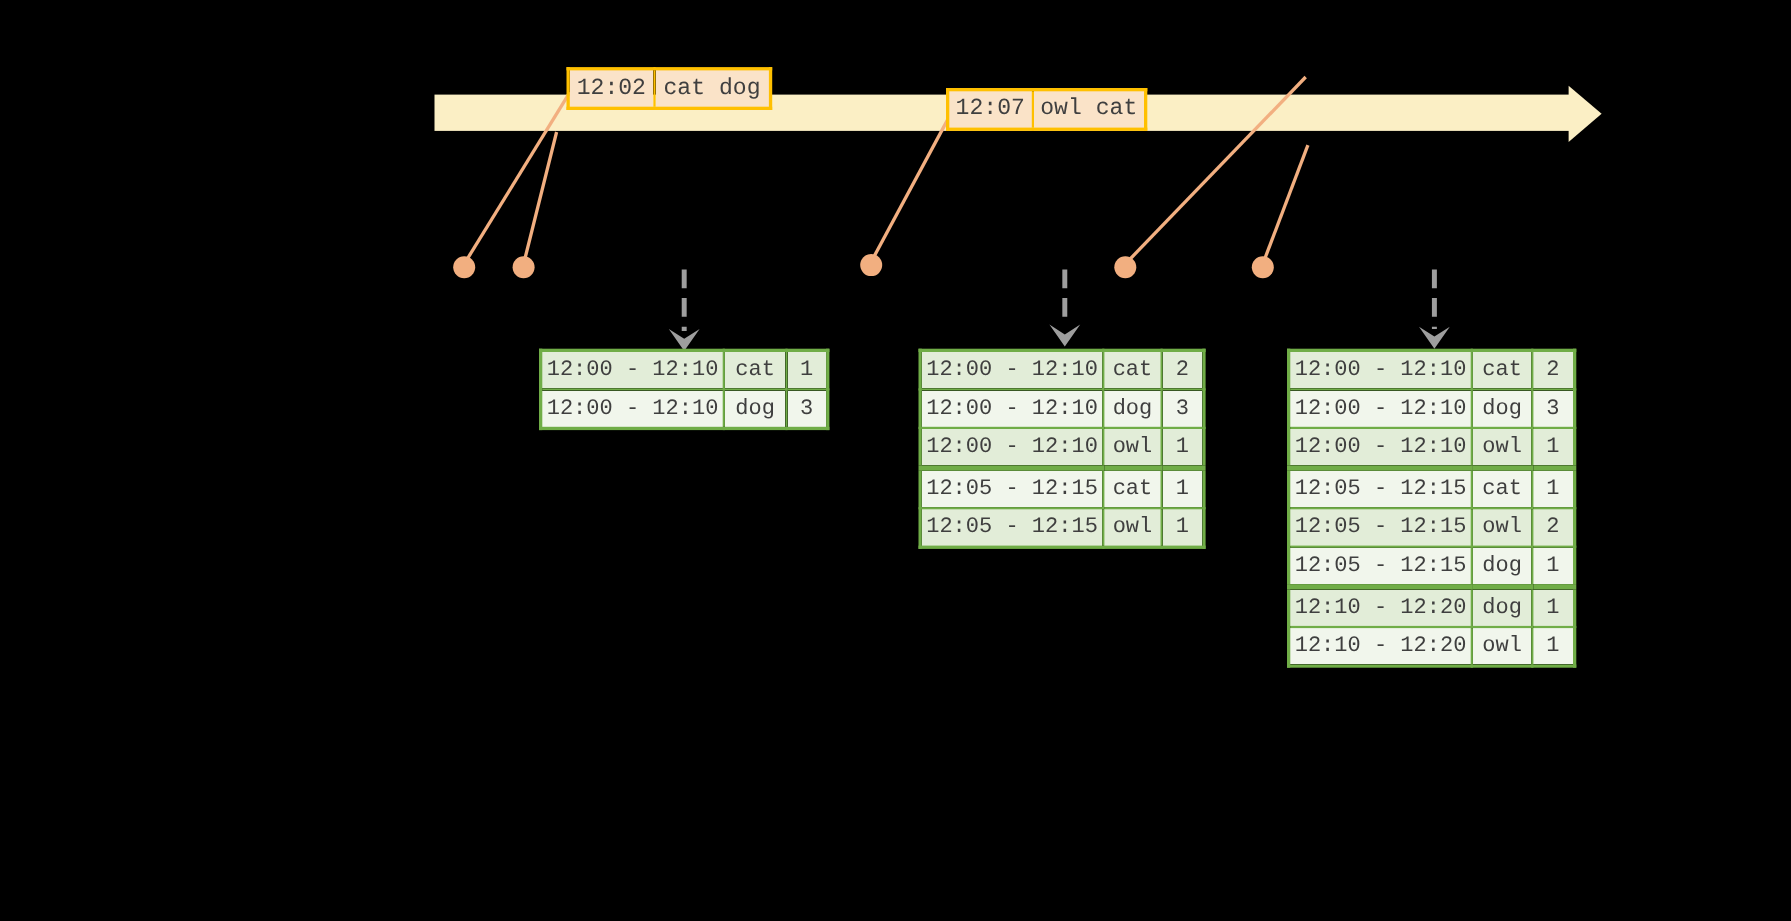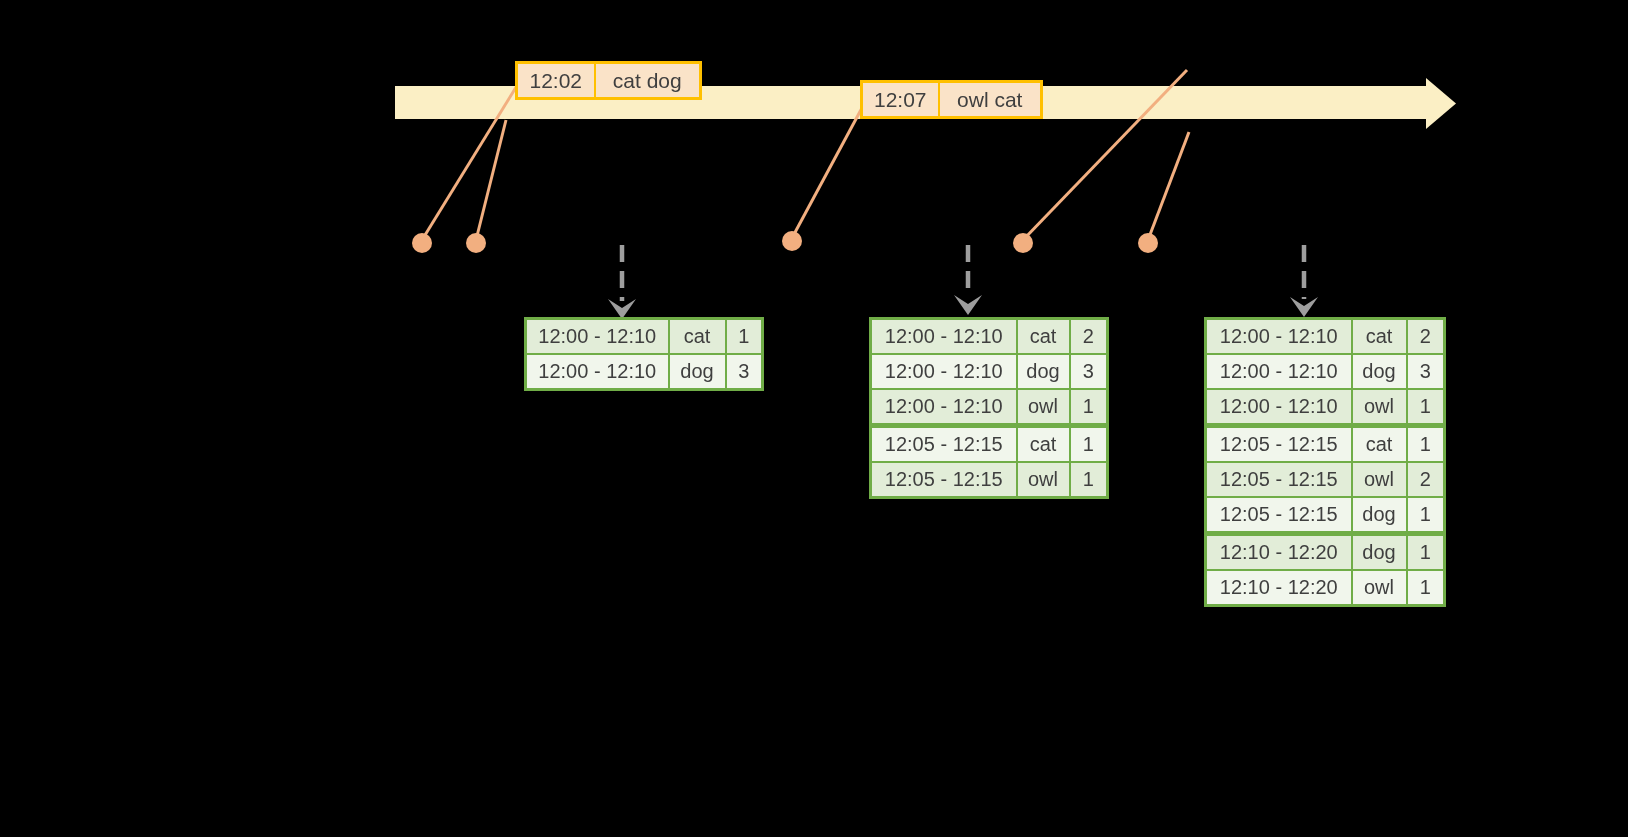--- a/index.html
+++ b/index.html
@@ -1,31 +1,31 @@
 <!DOCTYPE html>
 <html style="--background: #000000; --timeline-fill: #FBEFC5; --event-border: #FFC000; --event-row-peach: #FAE3C8; --event-row-cream: #FDF2E3; --marker: #F2AF80; --arrow-gray: #9E9E9E; --result-border: #70AD47; --result-row-tint: #E2EDD8; --result-row-light: #F1F6EC; --table-text: #3F3F3F;"><head>
 <meta charset="utf-8">
 <style>
   html,body{margin:0;padding:0;background:#000;}
   .canvas{
     position:relative;width:1628px;height:837px;overflow:hidden;
     background:var(--background,#000);
-    font-family:Liberation Sans, sans-serif;
+    font-family:Liberation Mono, monospace;
   }
   .layer{position:absolute;left:0;top:0;}
   
   table{border-collapse:collapse;position:absolute;table-layout:fixed;}
   td{padding:0 4px;text-align:center;vertical-align:middle;
      color:var(--table-text,#3f3f3f);overflow:hidden;white-space:nowrap;}
   .etable{border:3px solid var(--event-border,#FFC000);}
   .etable td{border:2px solid var(--event-border,#FFC000);height:33px;font-size:21px;}
   .etable .row-tint td{background:var(--event-row-peach,#FAE3C8);}
   .etable .row-light td{background:var(--event-row-cream,#FDF2E3);}
   
-  .rtable{border:3px solid var(--result-border,#70AD47);margin-left:34px;}
+  .rtable{border:3px solid var(--result-border,#70AD47);}
   .rtable td{border:2px solid var(--result-border,#70AD47);height:33px;font-size:20px;}
   .rtable .row-tint td{background:var(--result-row-tint,#E2EDD8);}
   .rtable .row-light td{background:var(--result-row-light,#F1F6EC);}
   .rtable .group-start td{border-top:5px solid var(--result-border,#70AD47);}
   
   .band{fill:var(--timeline-fill,#FBEFC5);}
   .connector{stroke:var(--marker,#F2AF80);stroke-width:3;fill:none;}
   .dot{fill:var(--marker,#F2AF80);}
   .trigger-line{stroke:var(--arrow-gray,#9E9E9E);stroke-width:4.5;stroke-dasharray:17 9;fill:none;}
   .trigger-head{fill:var(--arrow-gray,#9E9E9E);}

